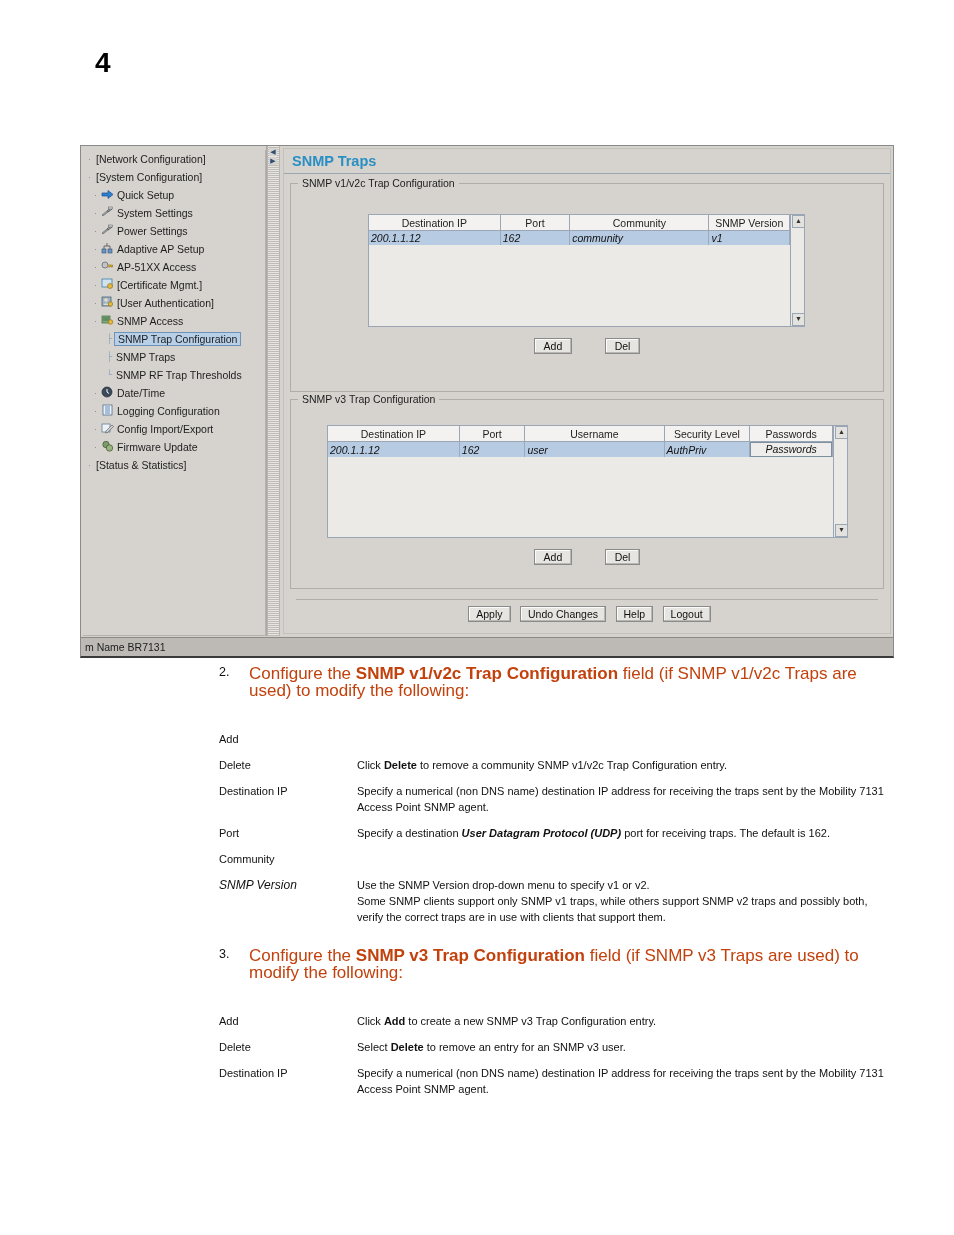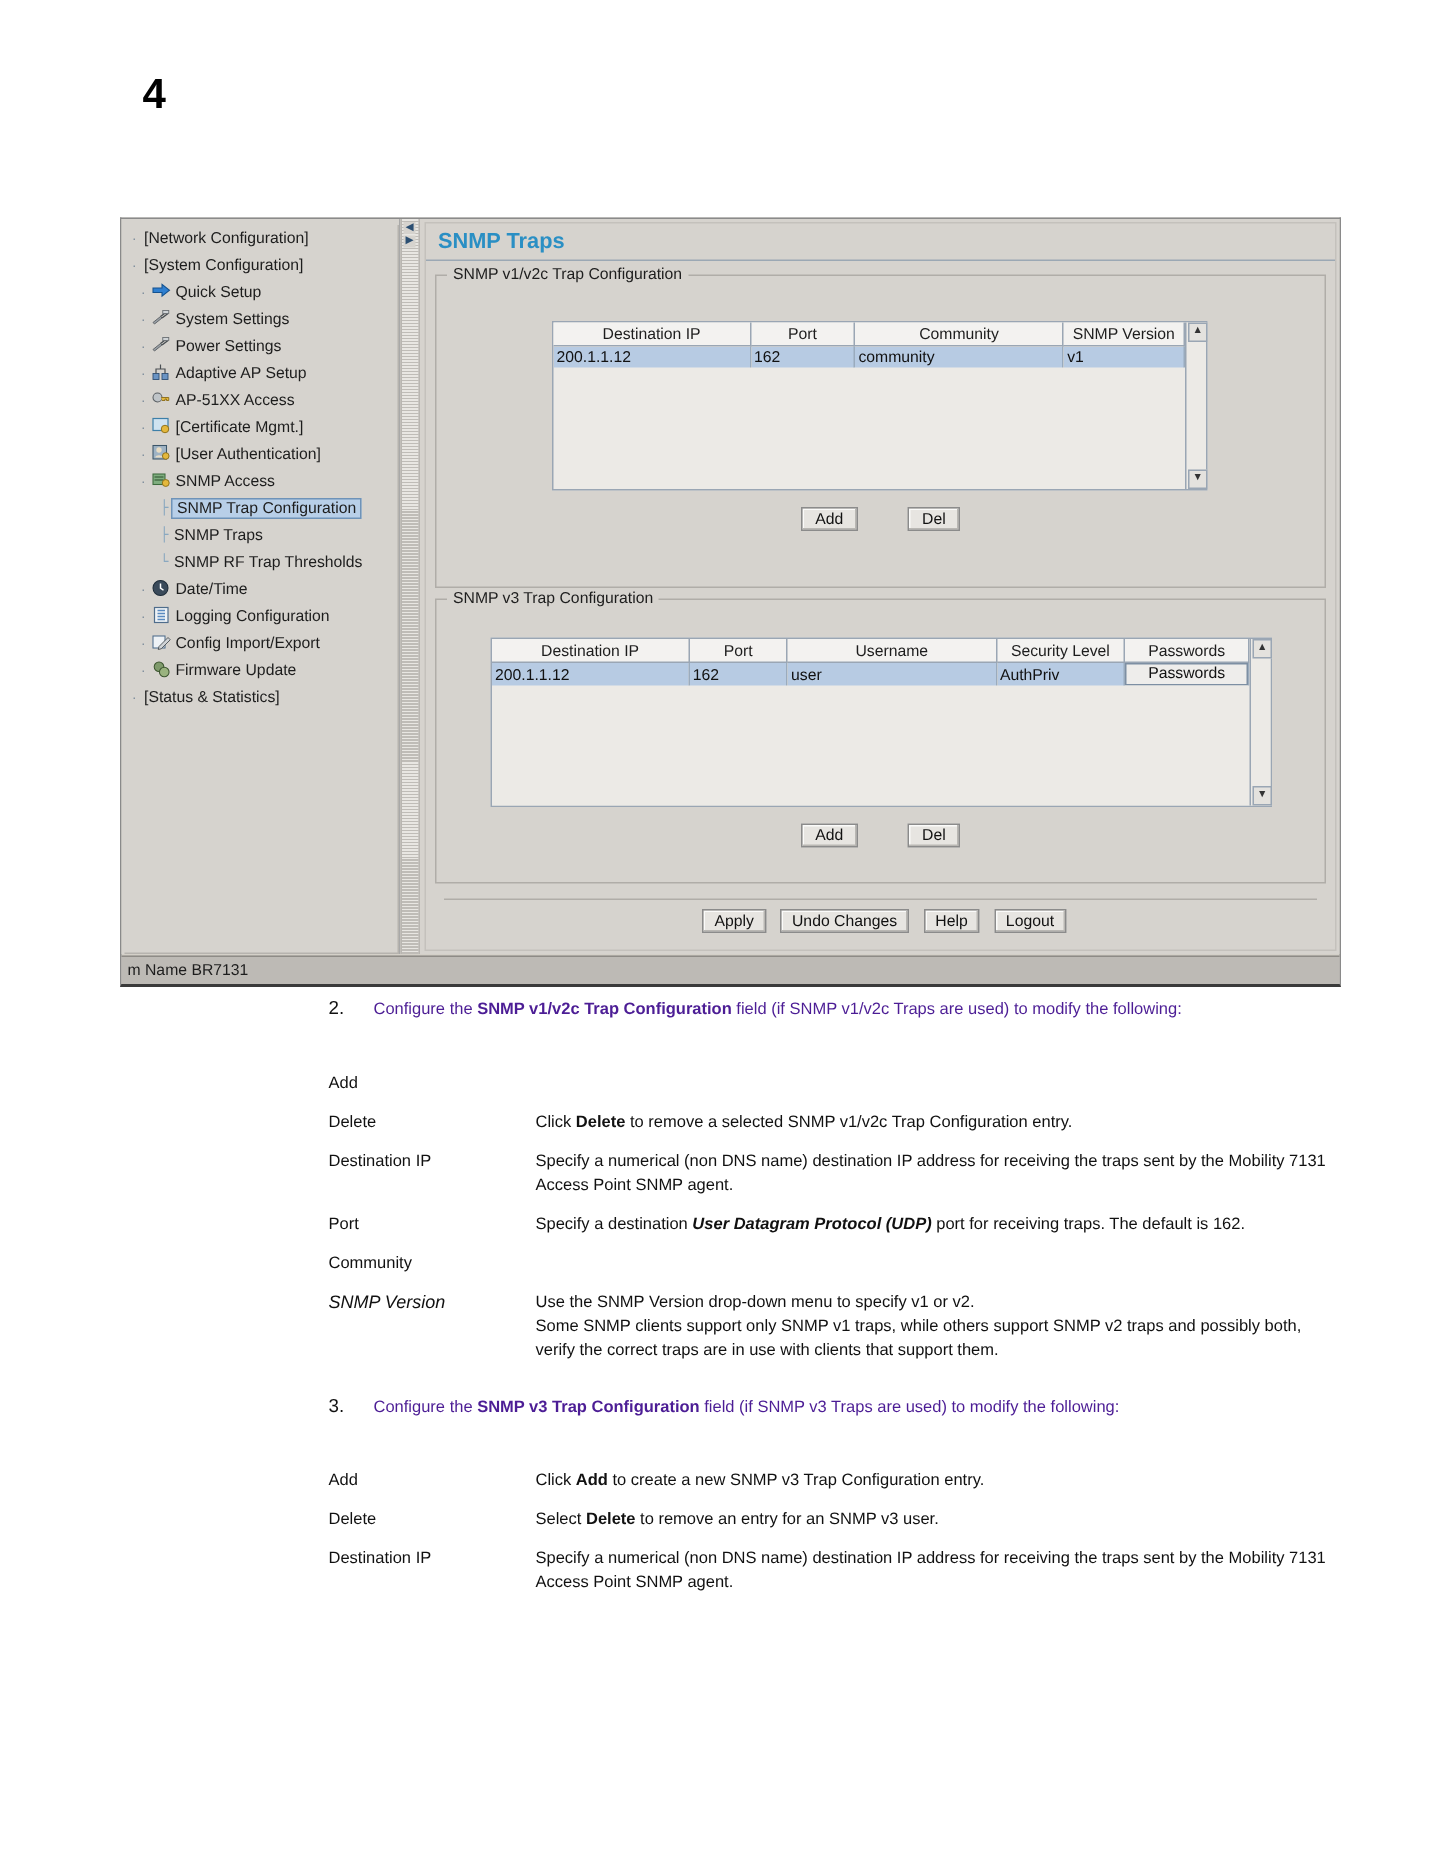--- a/index.html
+++ b/index.html
@@ -89,21 +89,21 @@
   .tblwrap.t1{left:77px;top:30px;width:437px;height:113px;}
   .tblwrap.t2{left:36px;top:25px;width:521px;height:113px;}
   .tbl{flex:1;border-collapse:collapse;table-layout:fixed;font-size:10.5px;}
   .tbl th{
     background:#f3f2f0;border-right:1px solid #9aa6b4;border-bottom:1px solid #9aa6b4;
     font-weight:normal;height:15px;color:#1d1d1d;font-size:10.5px;text-align:center;
     padding:0;
   }
   .tbl td{
     background:#b7cbe3;border-right:1px solid #9aabbd;height:14px;padding:0 0 0 2px;
-    color:#111;font-size:10.5px;white-space:nowrap;overflow:hidden;
+    color:#111;font-size:10.5px;white-space:nowrap;overflow:hidden;font-style:italic;
   }
   .tbl tr.blank td{background:#eceae6;border-right:none;height:auto;}
   .cellbtn{
     display:block;background:#eeedeb;border:1px solid #7d8fa3;text-align:center;
     font-size:10.5px;margin:0;height:13px;line-height:13px;
   }
   .vscroll{
     width:13px;flex:0 0 13px;background:#eceae6;border-left:1px solid #9aa6b4;
     position:relative;
   }
@@ -136,21 +136,21 @@
   .statusbar{
     position:absolute;left:0;right:0;bottom:0;height:19px;
     background:#bdbab5;border-top:1px solid #8e8b86;
     font-size:10.5px;color:#1d1d1d;line-height:19px;padding-left:4px;box-sizing:border-box;
   }
 
   
   .doc{position:absolute;left:0;top:665px;width:954px;}
   .step{display:flex;margin:0 0 0 0;padding:0 60px 0 219px;}
   .step .num{width:30px;flex:0 0 30px;font-size:12.5px;color:#111;}
-  .step .txt{font-size:11px;line-height:17px;color:#4c1d95;}
+  .step .txt{font-size:17px;line-height:17px;color:#c2410c;}
   b{font-weight:bold;}
   i{font-style:italic;font-weight:bold;}
 
   .defrow{display:flex;padding:0 60px 0 219px;margin-top:10px;}
   .defrow .term{width:138px;flex:0 0 138px;font-size:11px;line-height:16px;color:#111;}
   .defrow .term.it{font-style:italic;font-size:12px;}
   .defrow .desc{flex:1;font-size:11px;line-height:16px;color:#111;}
   .gap{height:22px;}
 </style>
 </head>
@@ -417,21 +417,21 @@
     </div>
   </div>
 
   <div class="gap"></div>
   <div id="step2rows">
       <div class="defrow">
         <div class="term">Add</div>
       </div>
       <div class="defrow">
         <div class="term">Delete</div>
-        <div class="desc"><span>Click </span><b>Delete</b><span> to remove a selected SNMP v1/v2c Trap Configuration entry.</span></div>
+        <div class="desc"><span>Click </span><b>Delete</b><span> to remove a community SNMP v1/v2c Trap Configuration entry.</span></div>
       </div>
       <div class="defrow">
         <div class="term">Destination IP</div>
         <div class="desc"><span>Specify a numerical (non DNS name) destination IP address for receiving the traps sent by the Mobility 7131 Access Point SNMP agent.</span></div>
       </div>
       <div class="defrow">
         <div class="term">Port</div>
         <div class="desc"><span>Specify a destination </span><i>User Datagram Protocol (UDP)</i><span> port for receiving traps. The default is 162.</span></div>
       </div>
       <div class="defrow">

